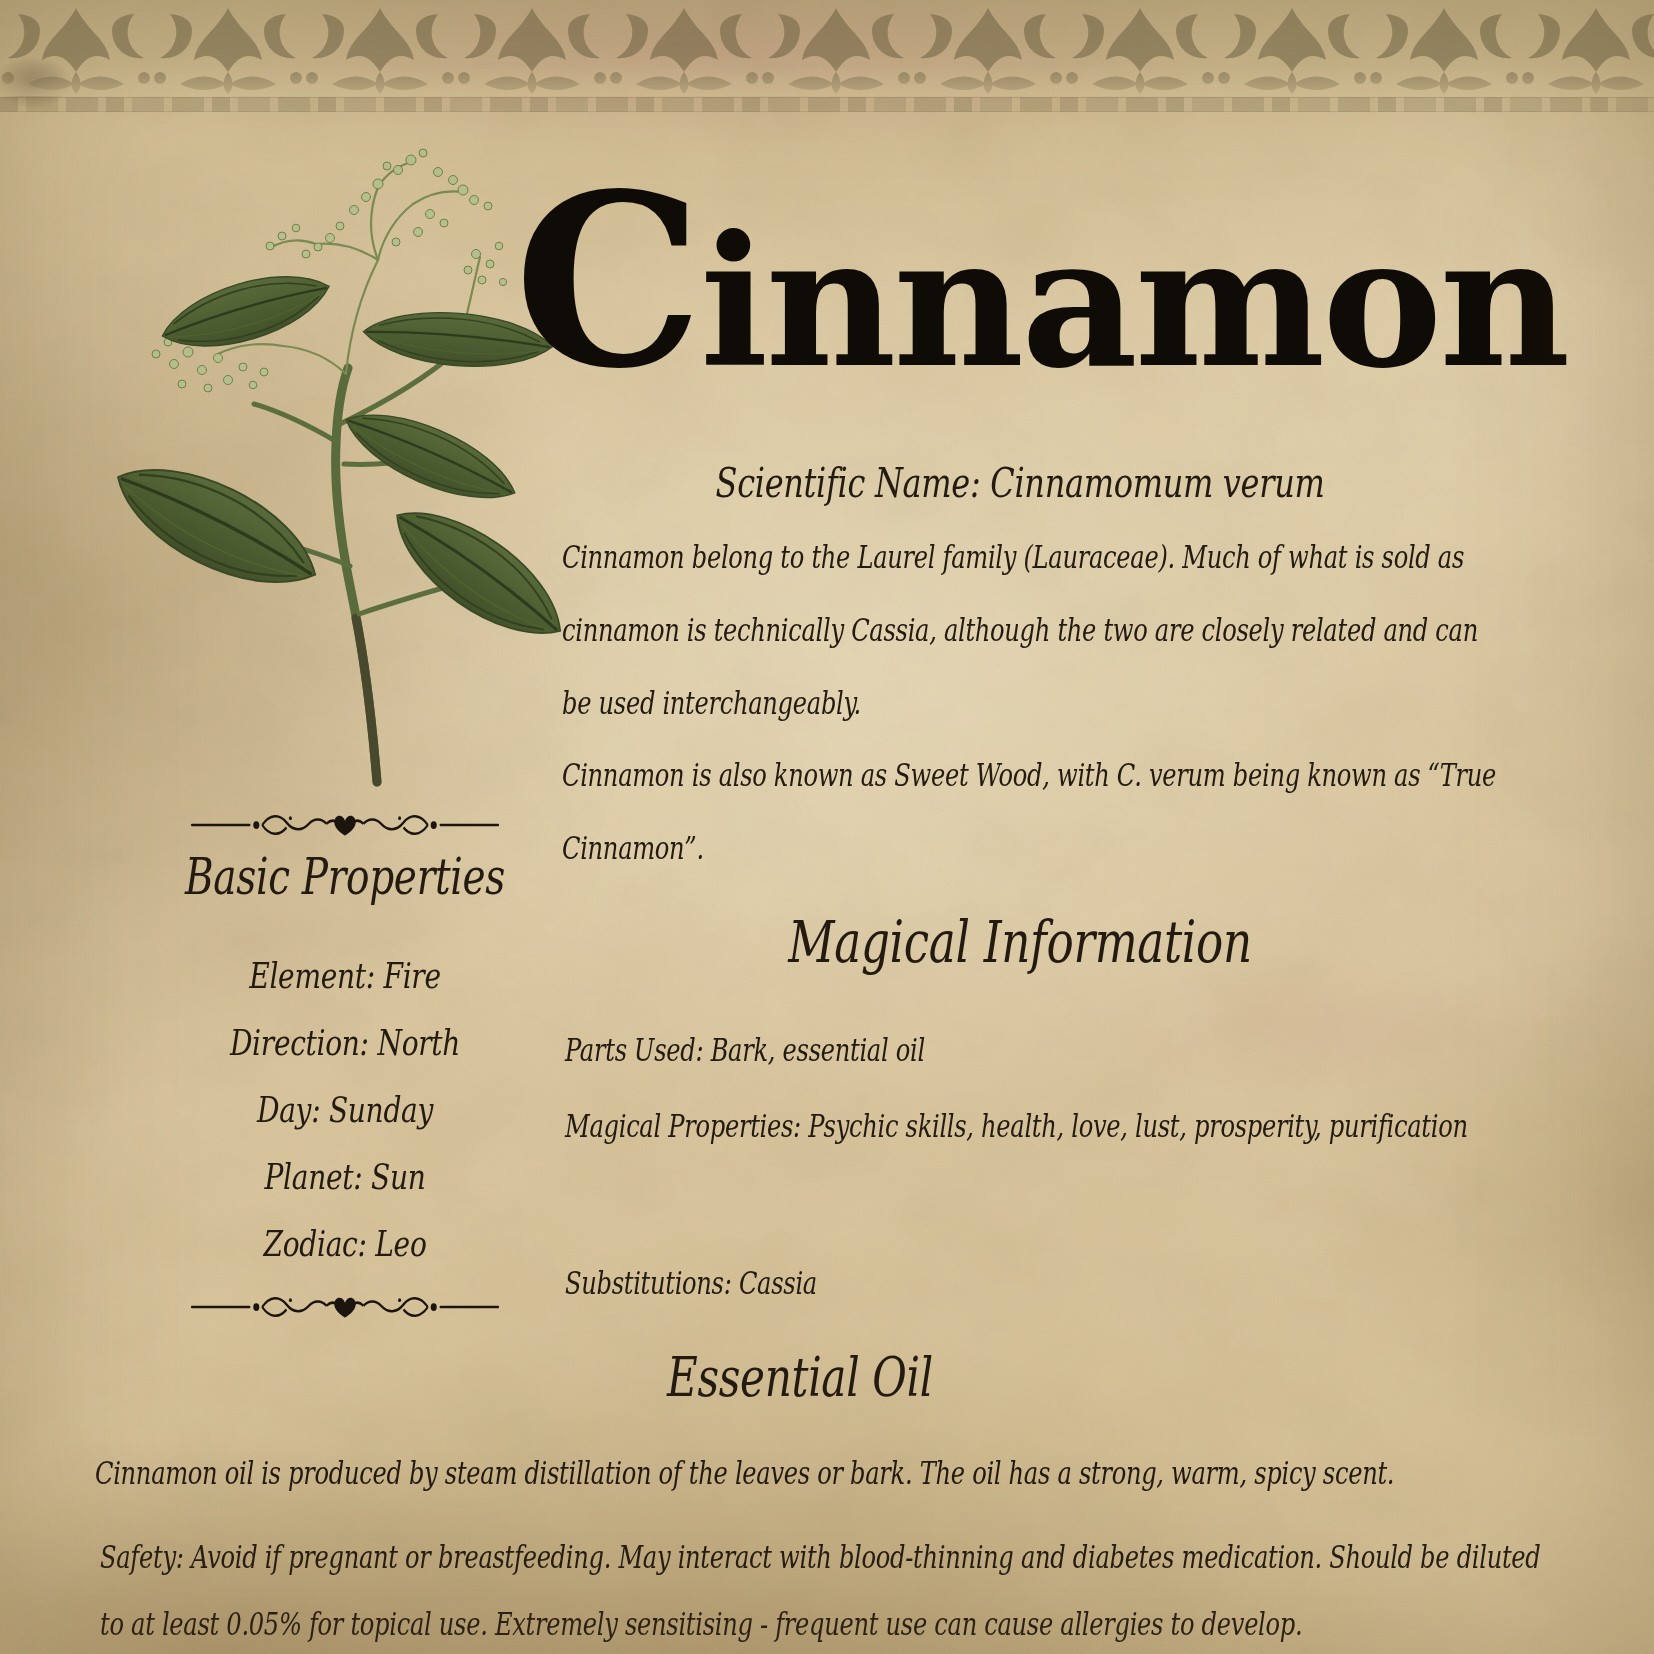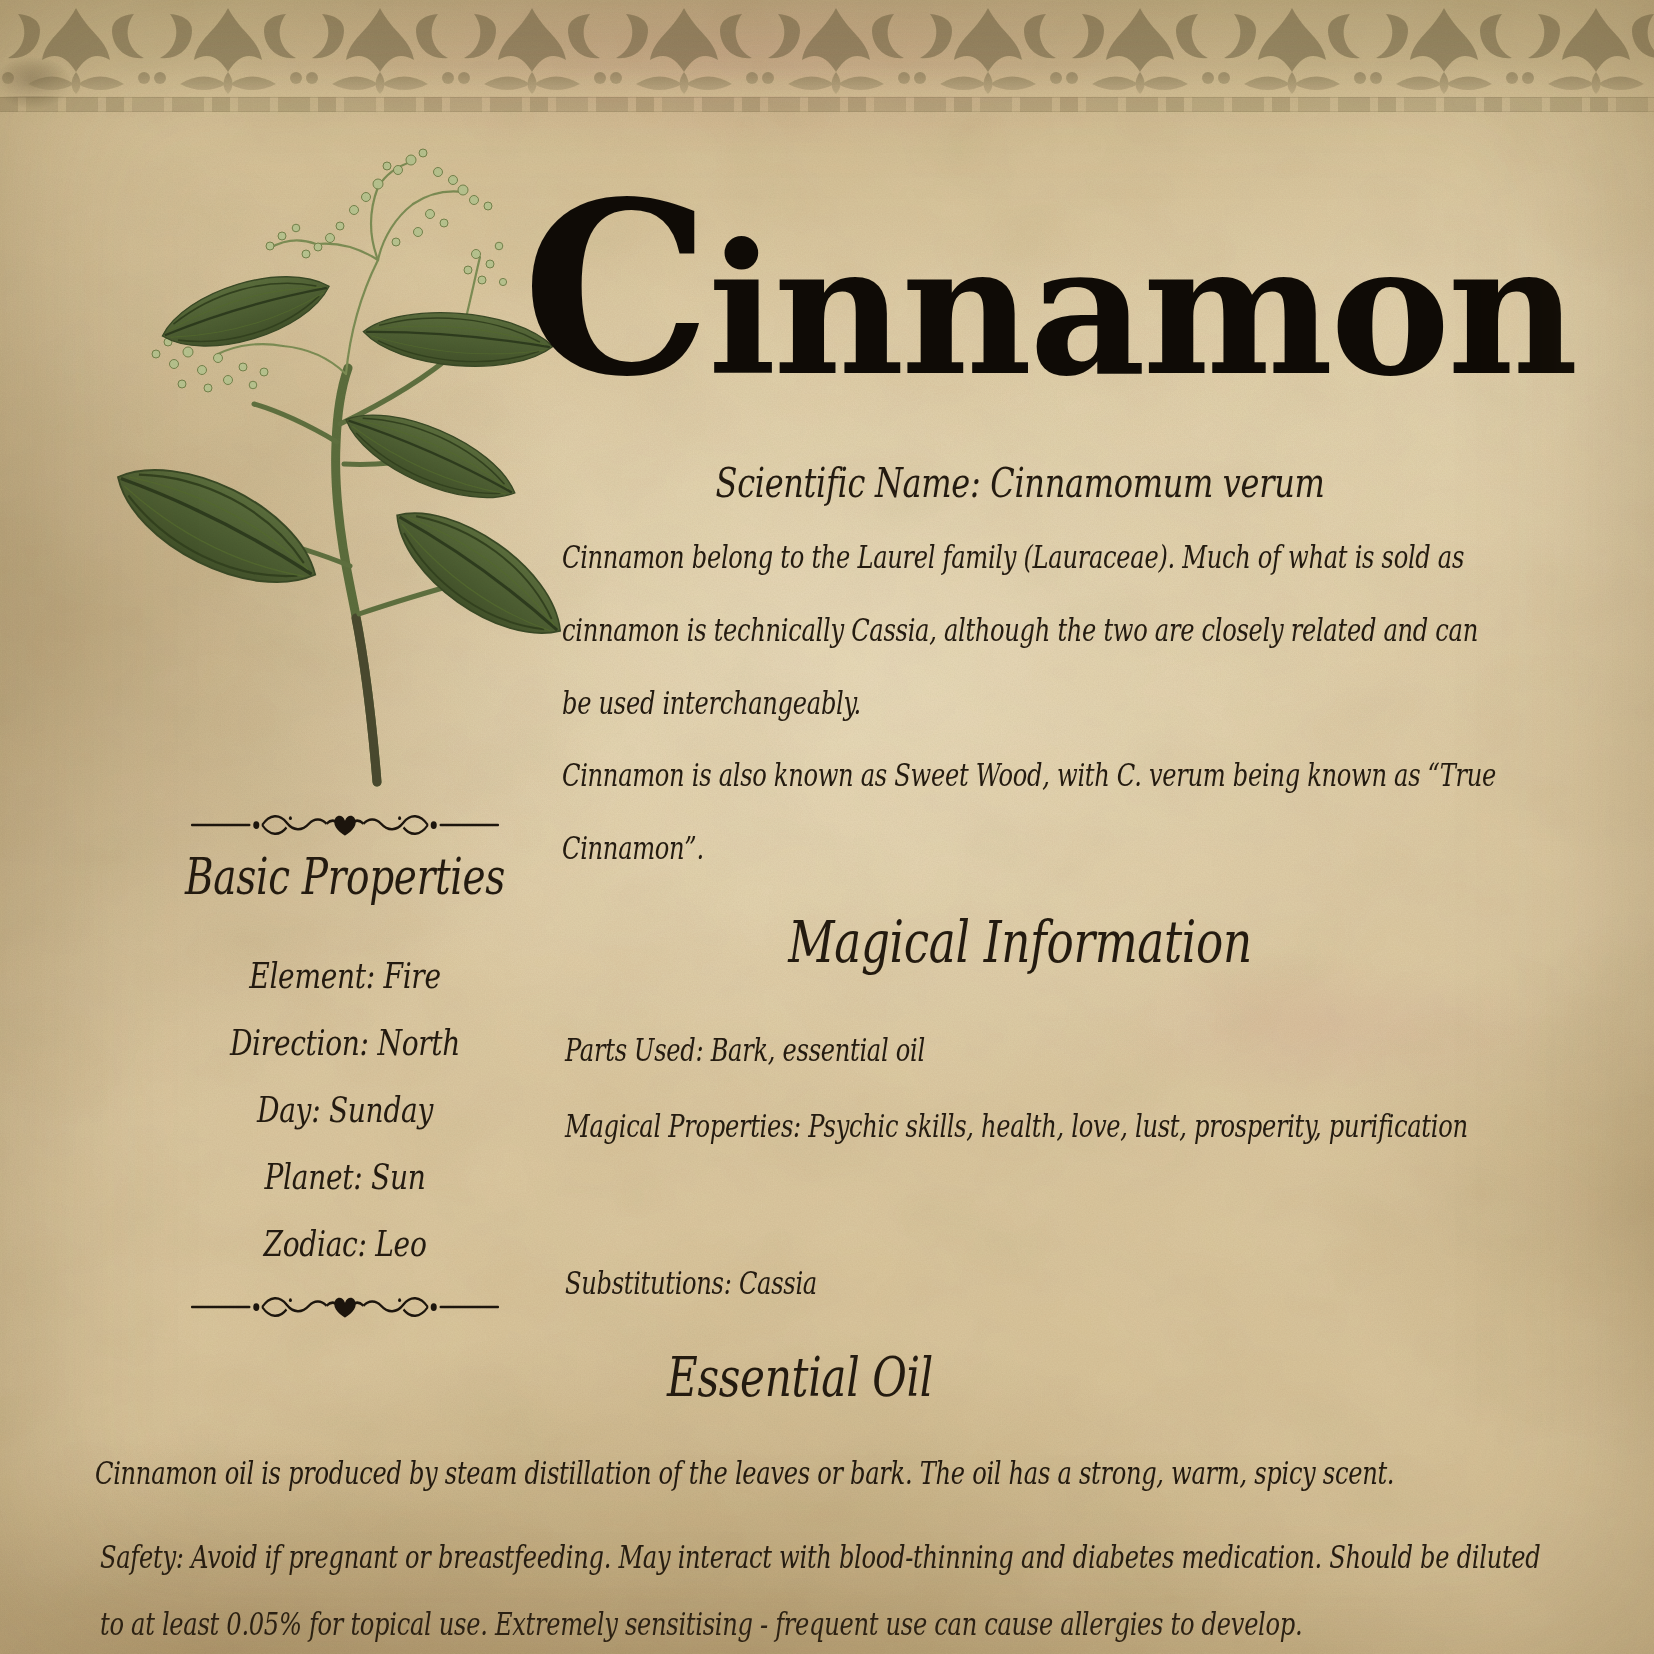--- a/index.html
+++ b/index.html
@@ -27,21 +27,21 @@
   .top-border{position:absolute;left:0;top:0;width:1654px;height:96px;z-index:2;
     background:linear-gradient(rgba(158,146,108,0.22), rgba(158,146,108,0.04));}
   .top-band{position:absolute;left:0;top:97px;width:1654px;height:13px;z-index:2;opacity:.55;
     border-top:1px solid rgba(92,82,52,.35);border-bottom:1px solid rgba(92,82,52,.30);
     background:repeating-linear-gradient(90deg,
       rgba(104,94,60,.50) 0 18px, rgba(104,94,60,.12) 18px 26px,
       rgba(104,94,60,.38) 26px 58px, rgba(104,94,60,.10) 58px 66px,
       rgba(104,94,60,.45) 66px 98px, rgba(104,94,60,.14) 98px 106px);}
   .plant{position:absolute;left:78px;top:142px;width:505px;height:645px;z-index:3;}
   .title{
-    position:absolute;left:510px;top:128px;width:990px;margin:12px;z-index:4;
+    position:absolute;left:510px;top:128px;width:990px;margin:4px;z-index:4;
     font:bold 180px/300px "DejaVu Serif", serif;color:#0f0b06;text-align:center;
     letter-spacing:-3px;}
   .title::first-letter{font-size:1.32em;}
   .script{font-style:italic;letter-spacing:-0.4px;}
   .sciname{position:absolute;left:405px;top:452px;width:1230px;z-index:4;
     font-size:41px;line-height:62px;text-align:center;
     transform:scaleX(.78);transform-origin:50% 0;}
   .para{position:absolute;margin:0;z-index:4;font-size:31px;line-height:73px;
     transform:scaleX(.78);transform-origin:0 0;}
   .para1{left:562px;top:521px;width:1205px;}

